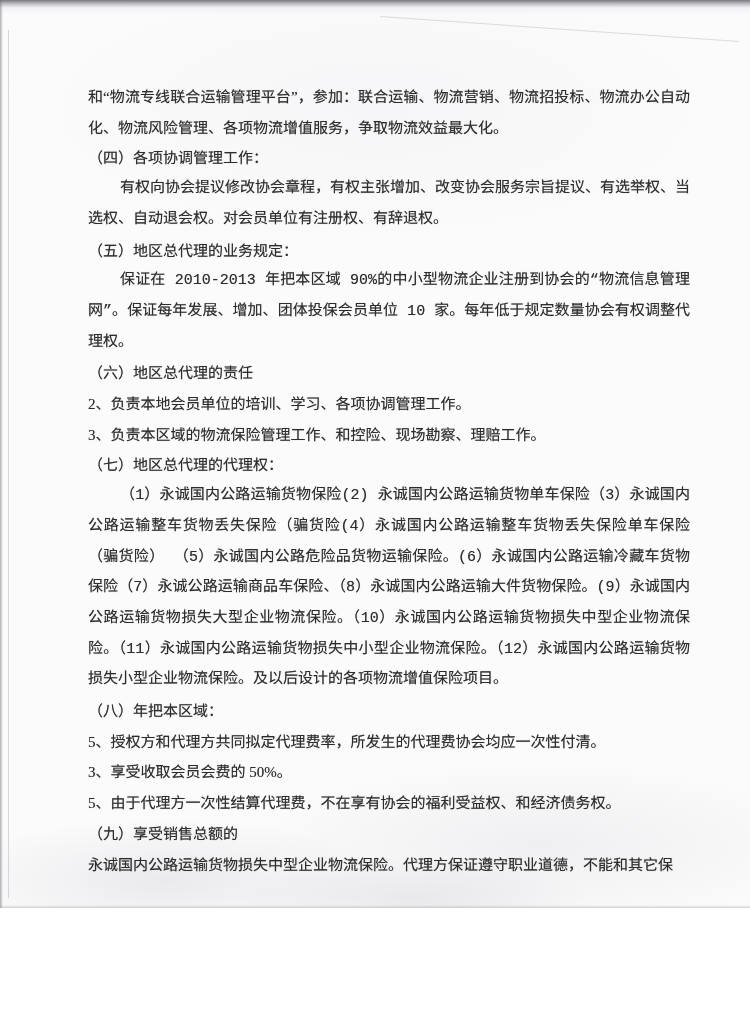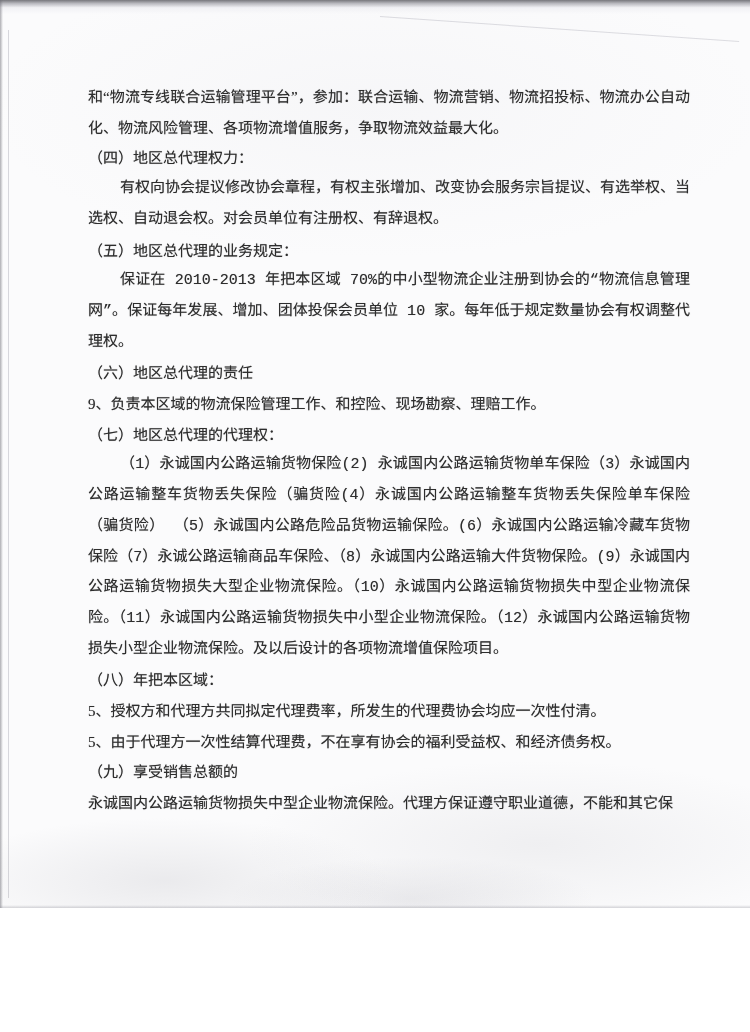--- a/index.html
+++ b/index.html
@@ -91,29 +91,31 @@
 <div class="page">
   <div class="top-scan-shadow"></div>
   <div class="left-scan-edge"></div>
   <div class="left-crease-line"></div>
   <div class="top-crease-line"></div>
   <div class="bottom-scan-edge"></div>
 
   <div class="doc-body">
 
   <div class="para">和“物流专线联合运输管理平台”，参加：联合运输、物流营销、物流招投标、物流办公自动化、物流风险管理、各项物流增值服务，争取物流效益最大化。</div>
-      <div class="para">（四）地区总代理权力：</div>
+      <div class="para">（四）各项协调管理工作：</div>
       <div class="para indent">有权向协会提议修改协会章程，有权主张增加、改变协会服务宗旨提议、有选举权、当选权、自动退会权。对会员单位有注册权、有辞退权。</div>
       <div class="para">（五）地区总代理的业务规定：</div>
-      <div class="para indent">保证在 2010-2013 年把本区域 70%的中小型物流企业注册到协会的“物流信息管理网”。保证每年发展、增加、团体投保会员单位 10 家。每年低于规定数量协会有权调整代理权。</div>
+      <div class="para indent">保证在 2010-2013 年把本区域 90%的中小型物流企业注册到协会的“物流信息管理网”。保证每年发展、增加、团体投保会员单位 10 家。每年低于规定数量协会有权调整代理权。</div>
       <div class="para">（六）地区总代理的责任</div>
-      <div class="para">9、负责本区域的物流保险管理工作、和控险、现场勘察、理赔工作。</div>
+      <div class="para">2、负责本地会员单位的培训、学习、各项协调管理工作。</div>
+      <div class="para">3、负责本区域的物流保险管理工作、和控险、现场勘察、理赔工作。</div>
       <div class="para">（七）地区总代理的代理权：</div>
       <div class="para indent">（1）永诚国内公路运输货物保险(2) 永诚国内公路运输货物单车保险（3）永诚国内公路运输整车货物丢失保险（骗货险(4）永诚国内公路运输整车货物丢失保险单车保险（骗货险） （5）永诚国内公路危险品货物运输保险。(6）永诚国内公路运输冷藏车货物保险（7）永诚公路运输商品车保险、（8）永诚国内公路运输大件货物保险。(9）永诚国内公路运输货物损失大型企业物流保险。（10）永诚国内公路运输货物损失中型企业物流保险。（11）永诚国内公路运输货物损失中小型企业物流保险。（12）永诚国内公路运输货物损失小型企业物流保险。及以后设计的各项物流增值保险项目。</div>
       <div class="para">（八）年把本区域：</div>
       <div class="para">5、授权方和代理方共同拟定代理费率，所发生的代理费协会均应一次性付清。</div>
+      <div class="para">3、享受收取会员会费的 50%。</div>
       <div class="para">5、由于代理方一次性结算代理费，不在享有协会的福利受益权、和经济债务权。</div>
       <div class="para">（九）享受销售总额的</div>
       <div class="para">永诚国内公路运输货物损失中型企业物流保险。代理方保证遵守职业道德，不能和其它保</div>
     </div>
 
   <div class="page-footer">第 2 页 共 3 页</div>
 </div>
 
 </body></html>

